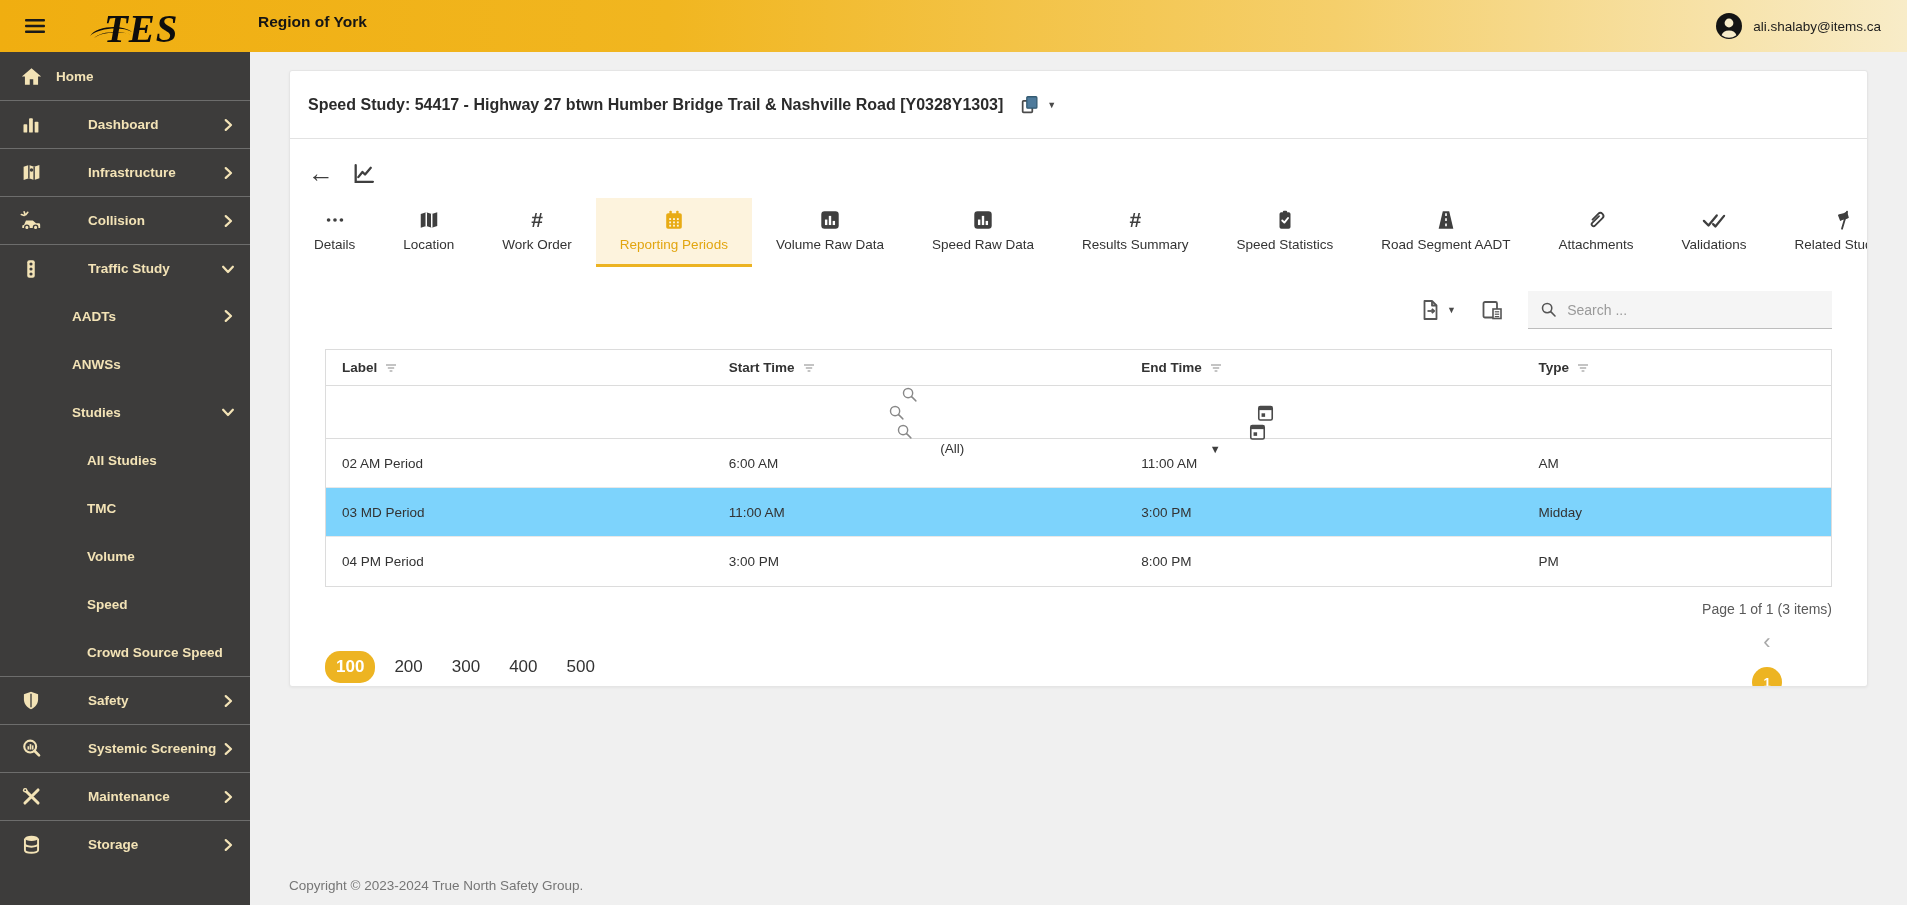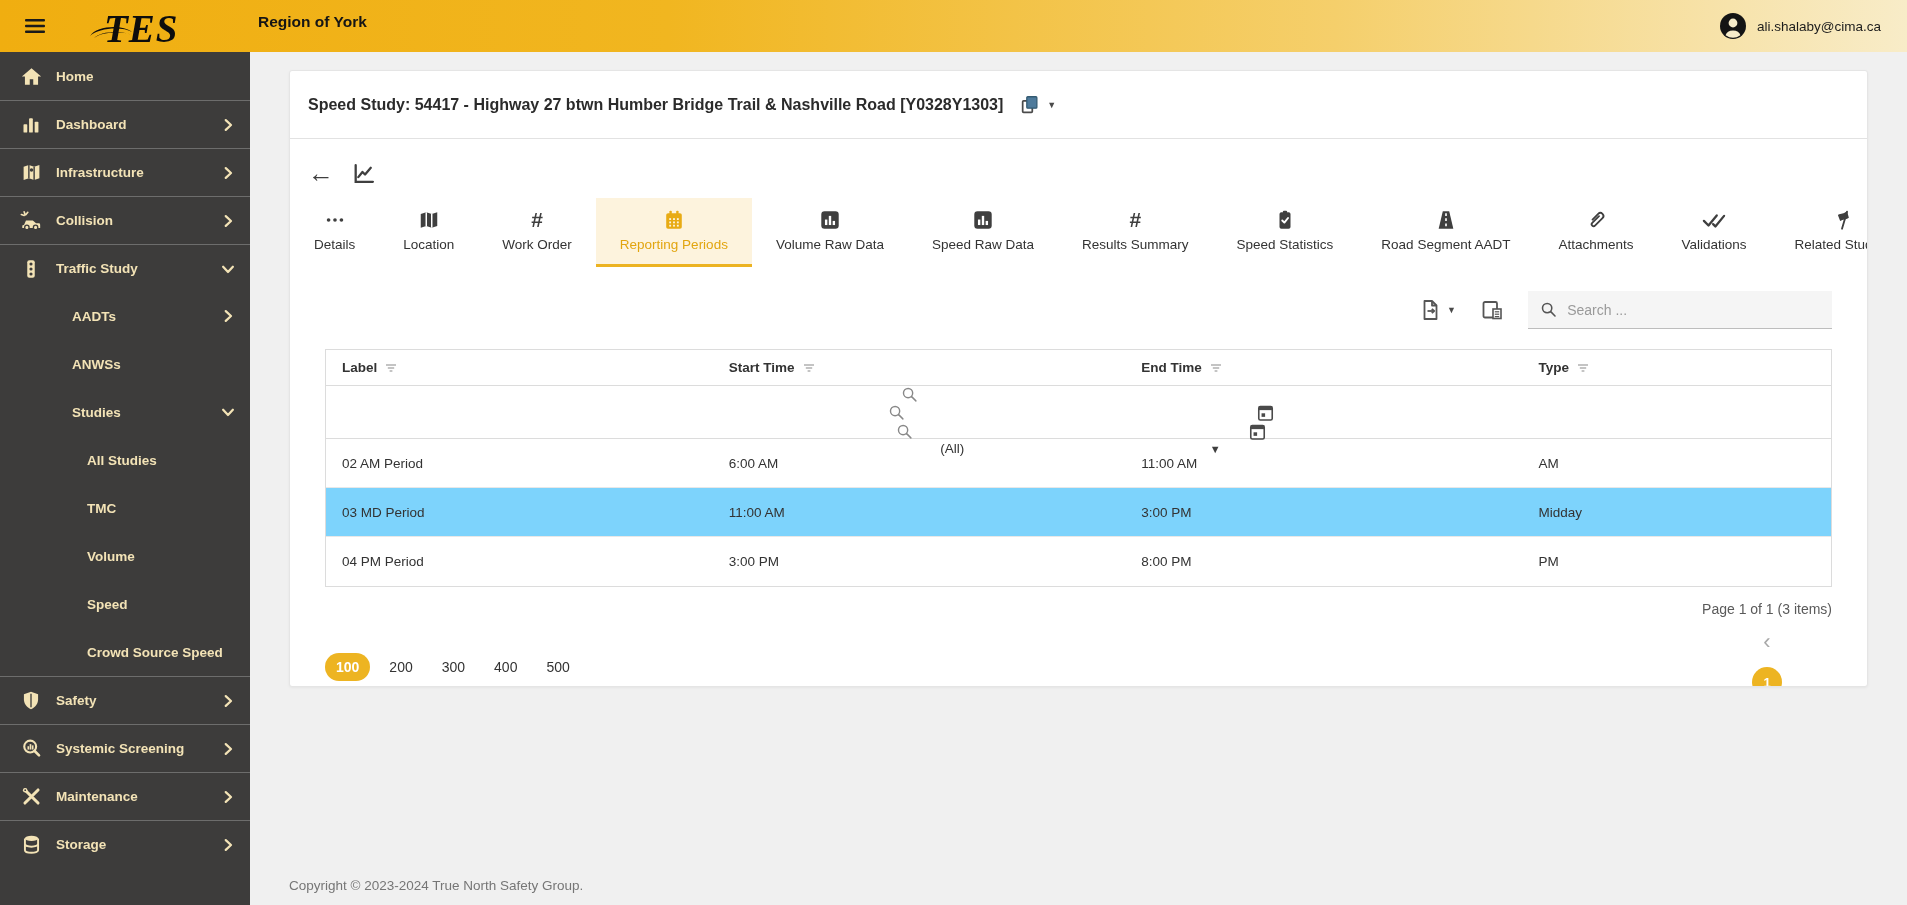--- a/index.html
+++ b/index.html
@@ -17,21 +17,21 @@
     font-size:39px; color:#0d0d0d; letter-spacing:1px; }
   .region-title { position:absolute; left:258px; top:13px; font-size:15.5px; font-weight:bold; color:#151515; }
   .user-box { position:absolute; right:26px; top:0; height:52px; display:flex; align-items:center; gap:10px; cursor:pointer; }
   .user-email { font-size:13.5px; color:#1c1c1c; }
 
   
   .sidebar { position:absolute; left:0; top:52px; width:250px; height:853px;
     background:#3d3c3b; overflow:hidden; z-index:9; }
   .side-item { position:relative; height:48px; display:flex; align-items:center;
     color:#f3e3b6; font-weight:bold; font-size:13.5px; cursor:pointer; }
-  .side-item.sep { border-top:1px solid rgba(255,255,255,0.25); }
+  .side-item.sep { border-top:1px solid rgba(255,255,255,0.25);gap:32px; }
   .s-icon { width:24px; height:24px; margin-left:19px; display:flex; align-items:center; justify-content:center; color:#f3e3b6; }
   .s-label { margin-left:13px; }
   .lvl1 .s-label { margin-left:72px; }
   .lvl2 .s-label { margin-left:87px; }
   .chev { position:absolute; right:13px; top:15px; width:18px; height:18px; color:#f3e3b6; }
 
   
   .main { position:absolute; left:250px; top:52px; width:1596px; height:853px; background:#f0f0f0; }
   .card { position:absolute; left:39px; top:18px; width:1579px; height:617px; background:#ffffff;
     border:1px solid #e5e5e5; border-radius:3px; box-shadow:0 1px 3px rgba(0,0,0,0.05); overflow:hidden; }
@@ -79,21 +79,21 @@
   .cal-btn { margin-left:auto; margin-right:10px; cursor:pointer; display:flex; color:#4a4a4a; }
   .type-filter { justify-content:space-between; padding-right:12px; cursor:pointer; }
   .type-caret { font-size:11px; color:#3f3f3f; }
   .g-data { height:49px; border-bottom:1px solid #e8e8e8; cursor:pointer; }
   .g-data.alt { background:#7dd3fc; }
   .g-data:last-of-type { border-bottom:none; }
 
   
   .pager { display:flex; align-items:center; margin:14px 35px 0 35px; }
   .page-sizes { display:flex; align-items:center; gap:9px; }
-  .size-btn { padding:6px 10px; color:#333; font-size:14px; cursor:pointer; border-radius:15px; }
+  .size-btn { padding:6px 10px; color:#333; font-size:17px; cursor:pointer; border-radius:15px; }
   .size-btn.selected { background:#edb422; color:#ffffff; font-weight:bold; padding:6px 11px; }
   .pager-right { margin-left:auto; display:flex; align-items:center; gap:15px;flex-direction:column; }
   .pager-info { font-size:14px; color:#5a5a5a; }
   .pg-arrow { font-size:22px; color:#a8a8a8; line-height:20px; cursor:pointer; padding:0 2px; }
   .pg-num { width:30px; height:30px; border-radius:50%; background:#edb422; color:#fff;
     font-size:13px; font-weight:bold; display:flex; align-items:center; justify-content:center; cursor:pointer; }
 
   .footer { position:absolute; left:39px; bottom:12px; font-size:13.5px; color:#767676; }
 </style>
 </head>
@@ -114,21 +114,21 @@
     </svg>
     <span class="logo-text">TES</span>
   </div>
   <div class="region-title">Region of York</div>
   <div class="user-box">
     <svg width="28" height="28" viewBox="0 0 28 28">
       <circle cx="14" cy="14" r="13" fill="#141414"></circle>
       <circle cx="14" cy="11" r="4.4" fill="#f7ecca"></circle>
       <path d="M6.6 23.2 a7.6 6.2 0 0 1 14.8 0 A13 13 0 0 1 6.6 23.2 Z" fill="#f7ecca"></path>
     </svg>
-    <span class="user-email">ali.shalaby@cima.ca</span>
+    <span class="user-email">ali.shalaby@items.ca</span>
   </div>
 </div>
 
 <div class="sidebar">
 
   <div class="side-item lvl0">
     <span class="s-icon">
       <svg width="21" height="21" viewBox="0 0 24 24">
           <path d="M12 2.5 L23 12 H19.5 V21.5 H14 V15 H10 V21.5 H4.5 V12 H1 Z" fill="currentColor"></path>
         </svg>

